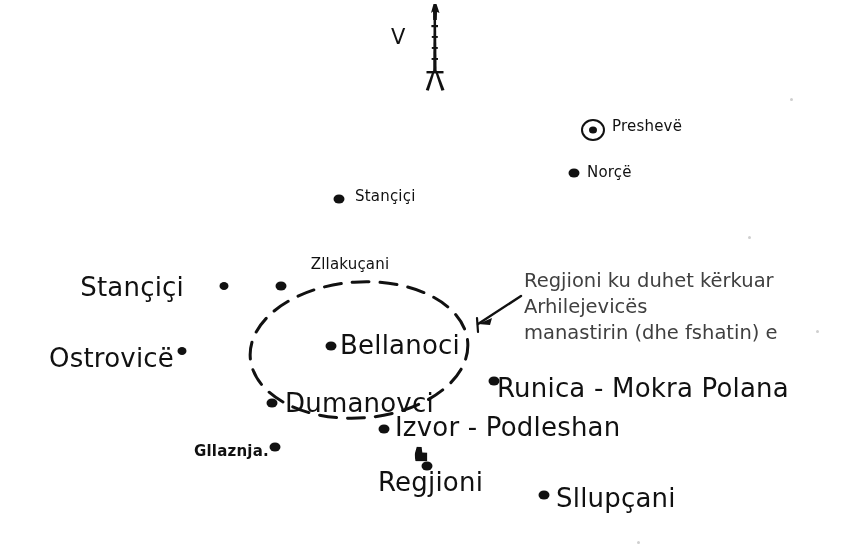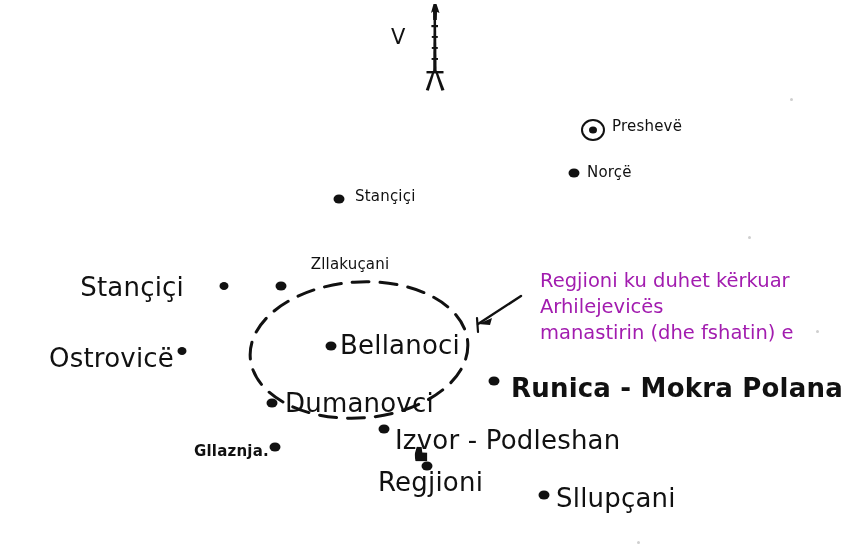--- a/index.html
+++ b/index.html
@@ -81,26 +81,26 @@
   }
   .label.lbl-center {
     transform: translate(-50%, -50%);
   }
   .sz-sm { font-size: 15px; text-align: center; }
   .sz-lg { font-size: 15px; }
   .sz-xl { font-size: 26px; }
   
   #annotation-text {
     position: absolute;
-    left: 540px;
+    left: 524px;
     top: 268px;
     width: 310px;
     font-size: 19.5px;
     line-height: 1.33;
-    color: #a21caf;
+    color: #404040;
   }
   #annotation-text div { white-space: nowrap; }
   
   #compass-letter {
     position: absolute;
     left: 391px;
     top: 25px;
     font-size: 21px;
     color: #111111;
     font-family: "DejaVu Sans", sans-serif;
@@ -167,25 +167,25 @@
       <div class="label lbl-right sz-lg" style="left: 355px; top: 197px;">Stançiçi</div>
       <div class="marker dot" style="left: 281px; top: 286px;"></div>
       <div class="label lbl-center sz-sm" style="left: 350px; top: 265px;">Zllakuçani</div>
       <div class="marker dot-small" style="left: 224px; top: 286px;"></div>
       <div class="label lbl-left sz-xl" style="left: 184px; top: 288px;">Stançiçi</div>
       <div class="marker dot-small" style="left: 182px; top: 351px;"></div>
       <div class="label lbl-left sz-xl" style="left: 174px; top: 359px;">Ostrovicë</div>
       <div class="marker dot" style="left: 331px; top: 346px;"></div>
       <div class="label lbl-right sz-xl" style="left: 340px; top: 346px; text-align: right;">Bellanoci</div>
       <div class="marker dot" style="left: 494px; top: 381px;"></div>
-      <div class="label lbl-right sz-xl" style="left: 511px; top: 389px; font-weight: bold;">Runica - Mokra Polana</div>
+      <div class="label lbl-right sz-xl" style="left: 497px; top: 389px;">Runica - Mokra Polana</div>
       <div class="marker dot" style="left: 272px; top: 403px;"></div>
       <div class="label lbl-right sz-xl" style="left: 285px; top: 404px;">Dumanovci</div>
       <div class="marker dot" style="left: 384px; top: 429px;"></div>
-      <div class="label lbl-right sz-xl" style="left: 395px; top: 428px; margin-top: 13px;">Izvor - Podleshan</div>
+      <div class="label lbl-right sz-xl" style="left: 395px; top: 428px;">Izvor - Podleshan</div>
       <div class="marker dot" style="left: 275px; top: 447px;"></div>
       <div class="label lbl-right sz-lg" style="left: 194px; top: 452px; font-weight: bold;">Gllaznja.</div>
       <div class="marker blob" style="left: 421px; top: 454px;"></div>
       <div class="marker dot" style="left: 427px; top: 466px;"></div>
       <div class="label lbl-right sz-xl" style="left: 378px; top: 483px;">Regjioni</div>
       <div class="marker dot" style="left: 544px; top: 495px;"></div>
       <div class="label lbl-right sz-xl" style="left: 556px; top: 499px;">Sllupçani</div>
     </div>
 
 </div>

